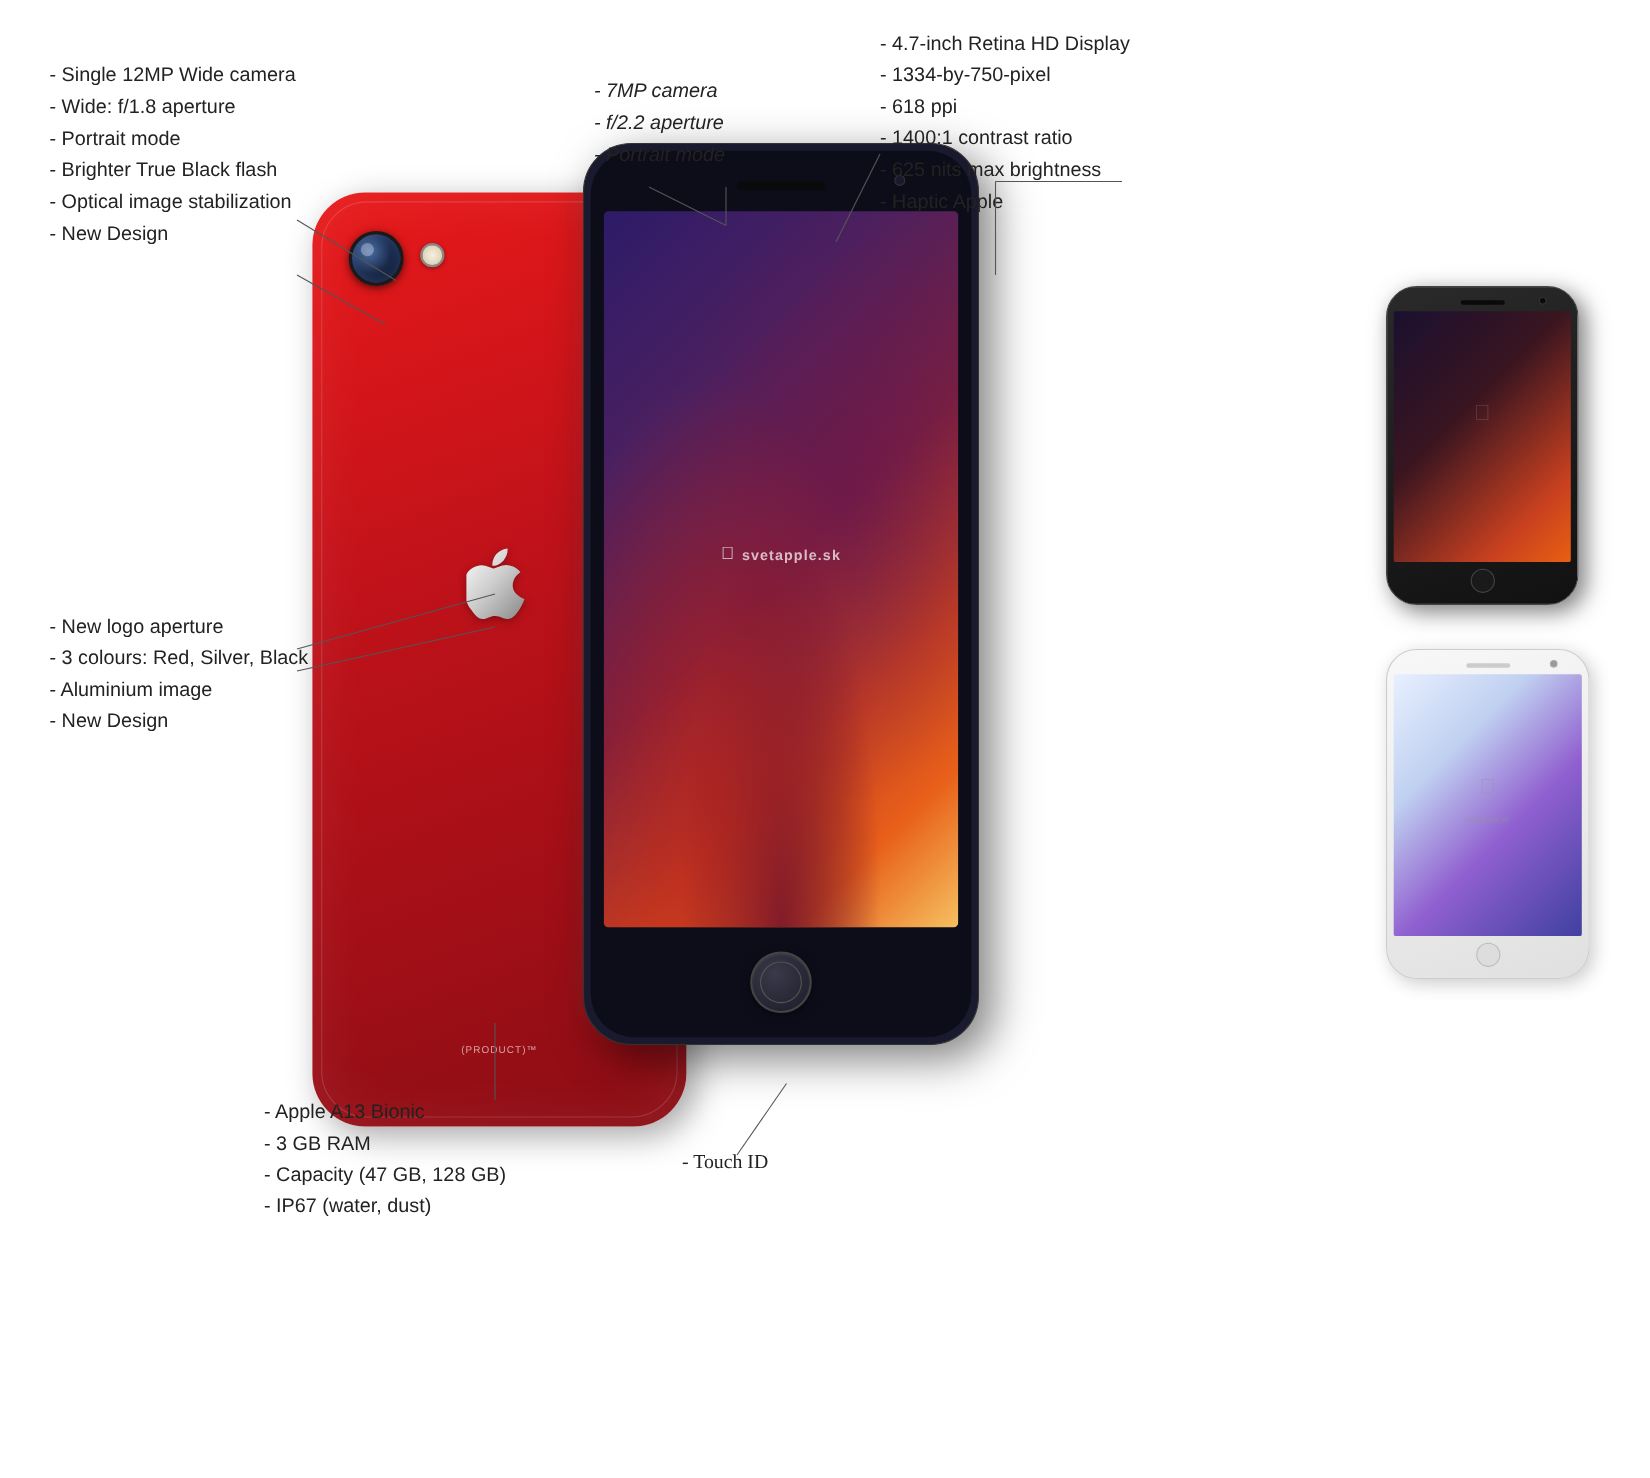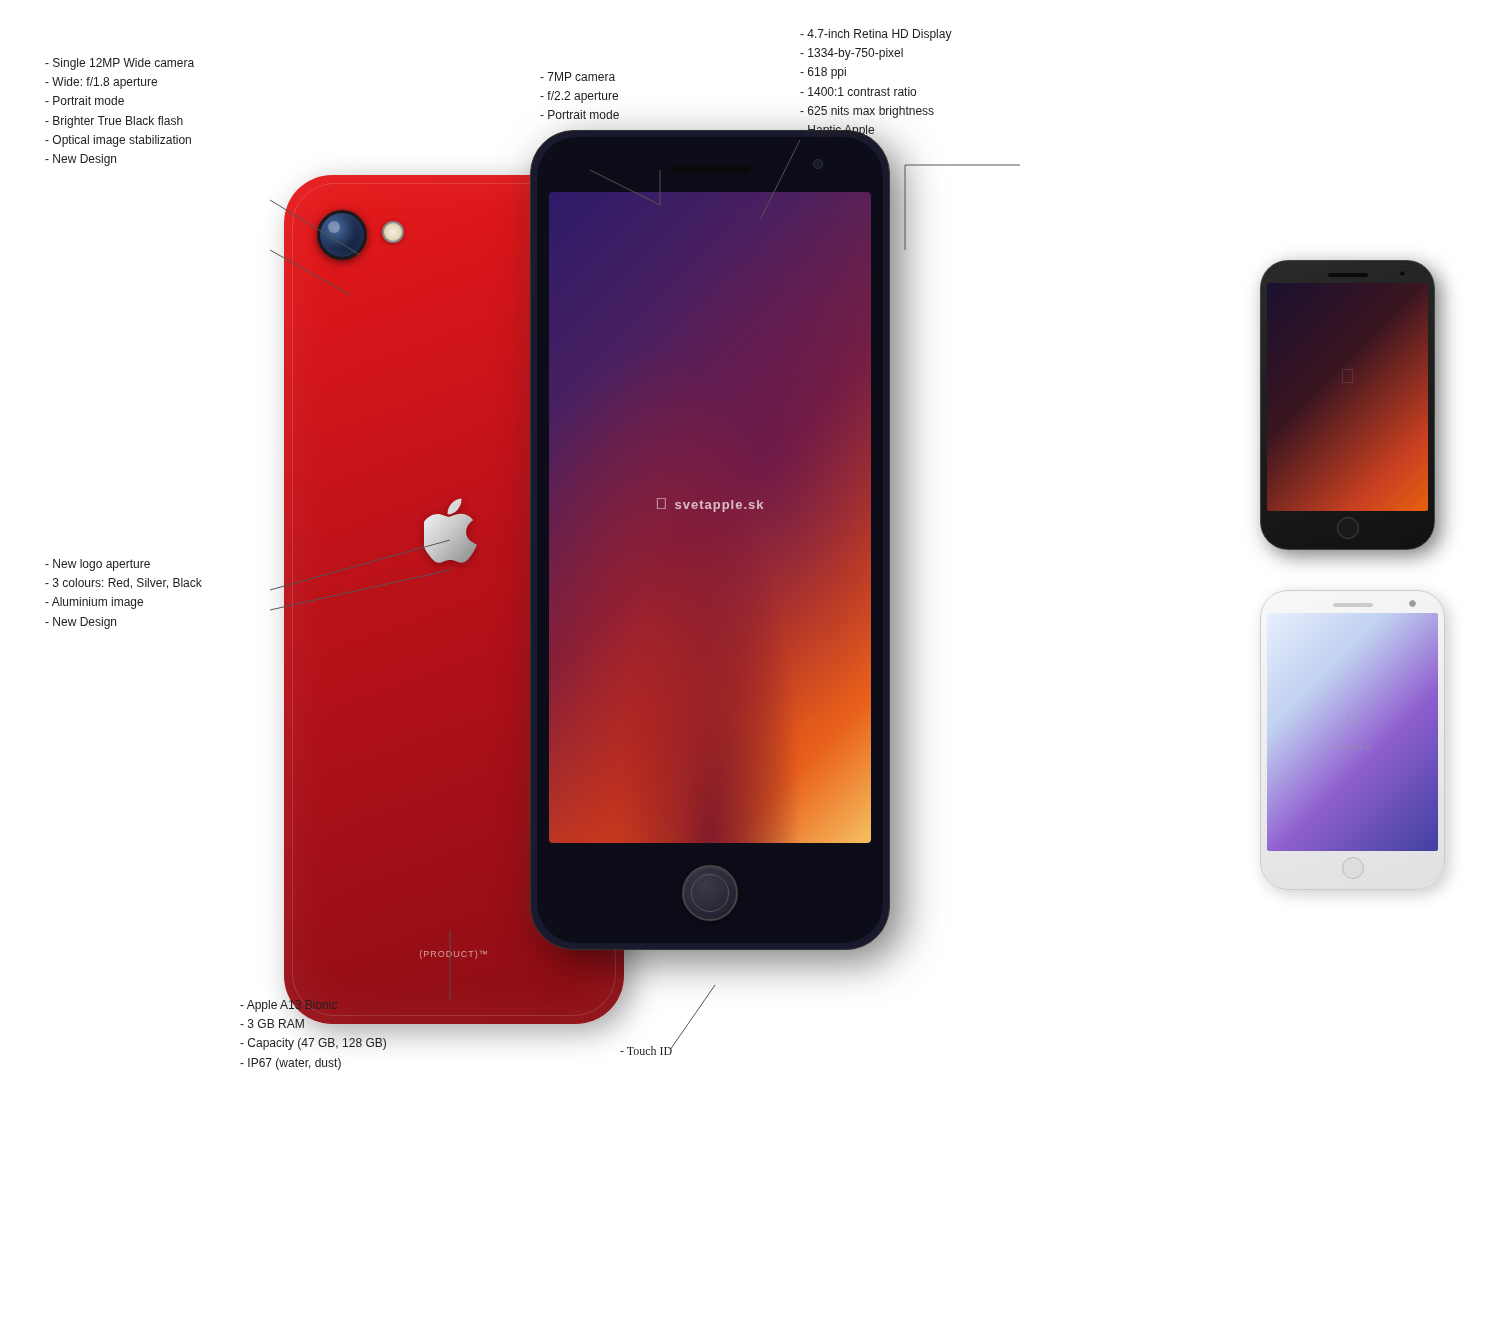--- a/index.html
+++ b/index.html
@@ -7,21 +7,21 @@
       width: 1500px;
       height: 1344px;
       background: #ffffff;
       font-family: Arial, Helvetica, sans-serif;
       position: relative;
       overflow: hidden;
     }
 
     .annotation-text {
       position: absolute;
-      font-size: 12px;
+      font-size: 18px;
       color: #222;
       line-height: 1.6;
     }
 
     
     .phone-back {
       position: absolute;
       left: 284px;
       top: 175px;
       width: 340px;
@@ -423,21 +423,21 @@
 
 <div class="annotation-text" style="left:45px; top:54px;">
   <div>- Single 12MP Wide camera</div>
   <div>- Wide: f/1.8 aperture</div>
   <div>- Portrait mode</div>
   <div>- Brighter True Black flash</div>
   <div>- Optical image stabilization</div>
   <div>- New Design</div>
 </div>
 
-<div class="annotation-text" style="left:540px; top:68px;">
+<div class="annotation-text" style="left:540px; top:68px;font-style:italic;">
   <div>- 7MP camera</div>
   <div>- f/2.2 aperture</div>
   <div>- Portrait mode</div>
 </div>
 
 <div class="annotation-text" style="left:800px; top:25px;">
   <div>- 4.7-inch Retina HD Display</div>
   <div>- 1334-by-750-pixel</div>
   <div>- 618 ppi</div>
   <div>- 1400:1 contrast ratio</div>

